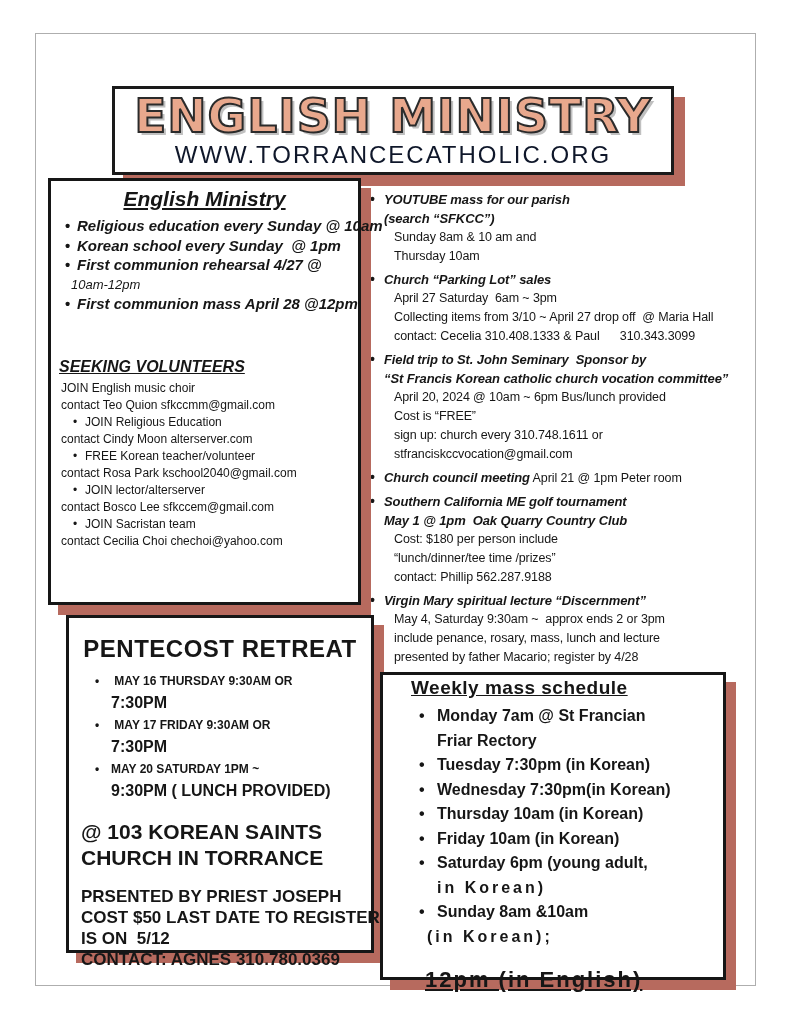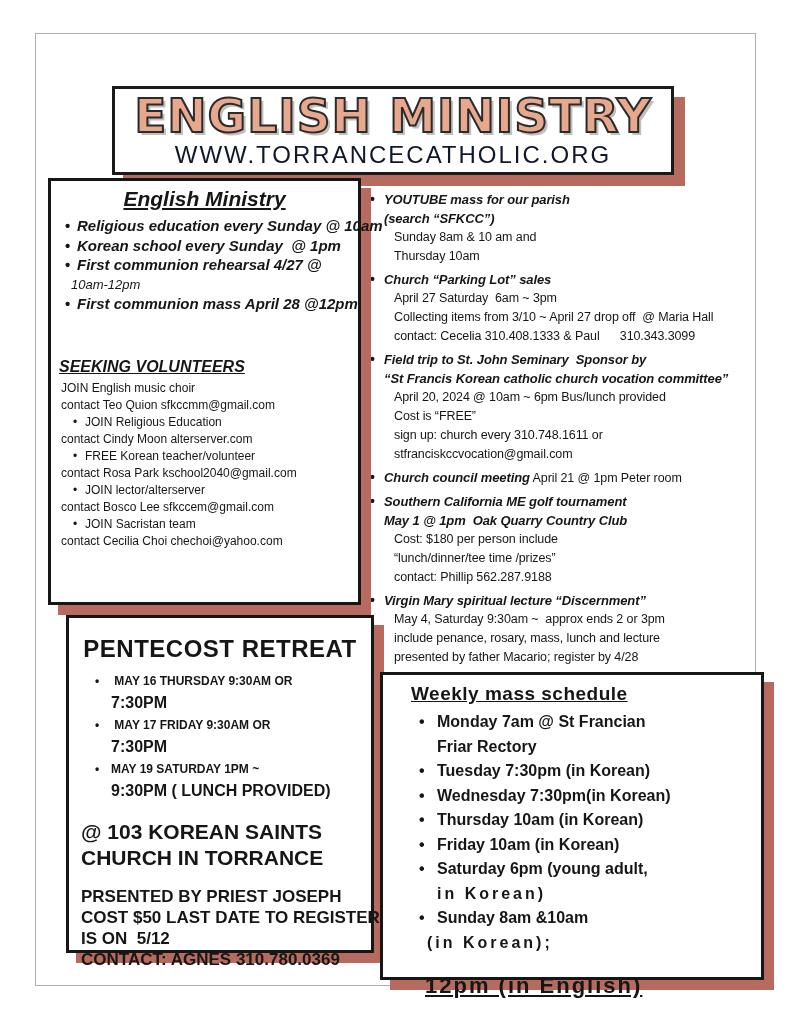--- a/index.html
+++ b/index.html
@@ -68,21 +68,21 @@
   .p-title{font-weight:bold;font-size:24px;letter-spacing:0.5px;text-align:center;
            line-height:1.15;margin-bottom:7px;}
   .p-l1{position:relative;padding-left:30px;font-weight:bold;font-size:12px;line-height:22px;}
   .p-l1::before{content:"•";position:absolute;left:14px;}
   .p-l2{padding-left:30px;font-weight:bold;font-size:16px;line-height:22px;}
   .p-venue{font-weight:bold;font-size:21px;line-height:26px;margin-top:17px;}
   .p-info{margin-top:15px;}
   .p-info-line{font-weight:bold;font-size:17px;line-height:21px;}
 
   
-  .weekly-box{left:380px;top:672px;width:384px;height:308px;padding:8px 14px;}
+  .weekly-box{left:380px;top:672px;width:346px;height:308px;padding:2px 14px;}
   .w-title{font-weight:bold;font-size:19px;text-decoration:underline;letter-spacing:0.5px;
            margin-left:14px;margin-bottom:5px;}
   .w-l1{position:relative;padding-left:40px;font-weight:bold;font-size:16px;line-height:24.5px;}
   .w-l1::before{content:"•";position:absolute;left:22px;}
   .w-l2{padding-left:40px;font-weight:bold;font-size:16px;line-height:24.5px;}
   .w-l2.sp{letter-spacing:3px;}
   .w-l2.less{padding-left:30px;}
   .w-footer{font-weight:bold;font-size:22px;text-decoration:underline;letter-spacing:2px;
             margin-left:28px;margin-top:18px;line-height:1.2;}
 </style>
@@ -187,21 +187,21 @@
   <div>
     <div class="p-item">
       <div class="p-l1" data-bind="pentecost.items.0.line1"> MAY 16 THURSDAY 9:30AM OR</div>
       <div class="p-l2" data-bind="pentecost.items.0.line2">7:30PM</div>
     </div>
     <div class="p-item">
       <div class="p-l1" data-bind="pentecost.items.1.line1"> MAY 17 FRIDAY 9:30AM OR</div>
       <div class="p-l2" data-bind="pentecost.items.1.line2">7:30PM</div>
     </div>
     <div class="p-item">
-      <div class="p-l1" data-bind="pentecost.items.2.line1">MAY 19 SATURDAY 1PM ~</div>
+      <div class="p-l1" data-bind="pentecost.items.2.line1">MAY 20 SATURDAY 1PM ~</div>
       <div class="p-l2" data-bind="pentecost.items.2.line2">9:30PM ( LUNCH PROVIDED)</div>
     </div>
   </div>
   <div class="p-venue">
     <div data-bind="pentecost.venue1">@ 103 KOREAN SAINTS</div>
     <div data-bind="pentecost.venue2">CHURCH IN TORRANCE</div>
   </div>
   <div class="p-info">
     <div class="p-info-line" data-bind="pentecost.info.0">PRSENTED BY PRIEST JOSEPH</div>
     <div class="p-info-line" data-bind="pentecost.info.1">COST $50 LAST DATE TO REGISTER</div>

